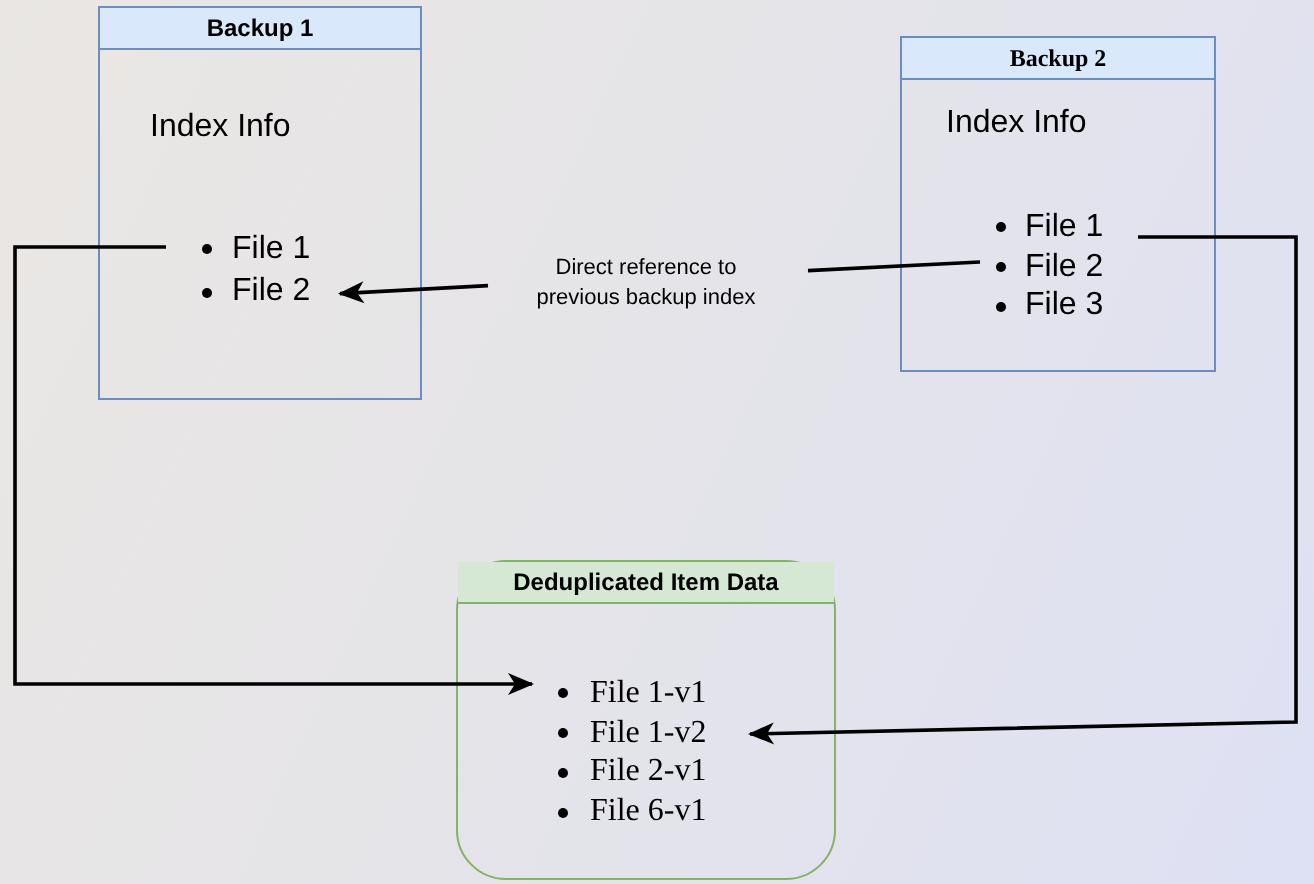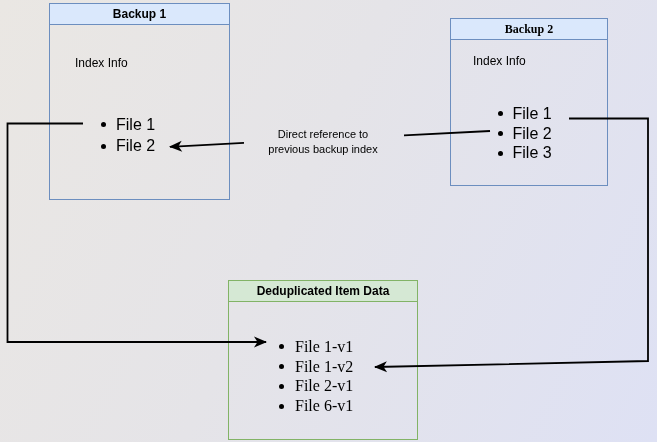--- a/index.html
+++ b/index.html
@@ -16,25 +16,25 @@
   .box .hd{
     width:100%;height:21px;border-bottom:1.5px solid;
     font-size:12px;font-weight:bold;text-align:center;line-height:20px;
     white-space:nowrap;overflow:hidden;
   }
   .box-blue{border-color:#6c8ebf;}
   .box-blue .hd{background:#dae8fc;border-color:#6c8ebf;}
   .box-green{border-color:#82b366;}
   .box-green .hd{background:#d5e8d4;border-color:#82b366;}
 
-  #box-backup1{left:49px;top:3px;width:181px;height:197px;}
+  #box-backup1{left:49px;top:3px;width:162px;height:197px;}
   #box-backup2{left:450px;top:18px;width:158px;height:168px;font-family:Liberation Serif, serif;}
-  #box-dedup{left:228px;top:280px;width:190px;height:160px;}
+  #box-dedup{left:228px;top:280px;width:190px;height:160px;border-radius:25px;}
 
-  .freetext{position:absolute;font-size:12px;line-height:19px;white-space:nowrap;}
+  .freetext{position:absolute;font-size:16px;line-height:19px;white-space:nowrap;}
   #indexinfo-1{left:75px;top:54px;}
   #indexinfo-2{left:473px;top:52px;}
 
   .blist{position:absolute;}
   .bullet-item{display:flex;align-items:center;font-size:16px;white-space:nowrap;}
   .dot{width:5px;height:5px;border-radius:50%;background:#000;flex:none;}
   #list-b1{left:101px;top:114px;}
   #list-b1 .bullet-item{height:21.4px;}
   #list-b1 .dot{margin-right:10px;}
   #list-b2{left:498px;top:104px;}

